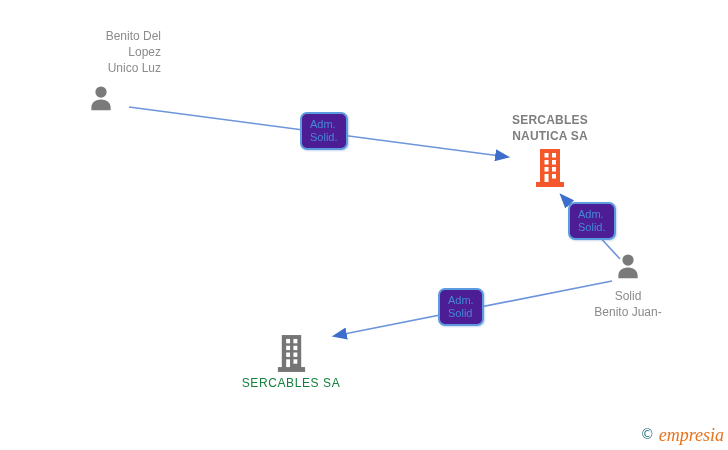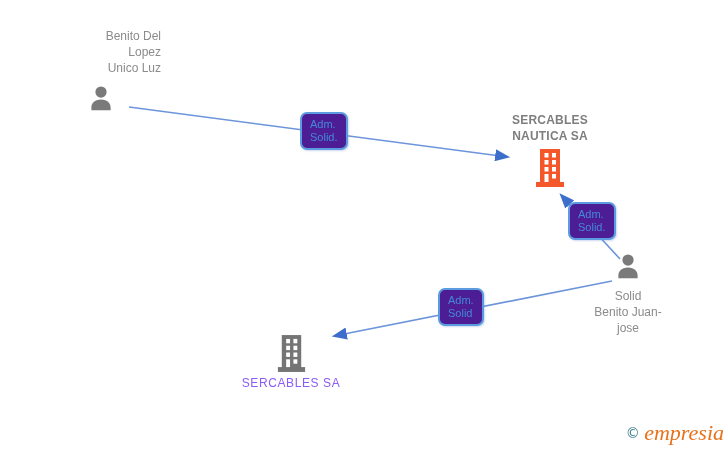--- a/index.html
+++ b/index.html
@@ -17,33 +17,33 @@
     color:#4489D6;font-size:11px;line-height:13px;
     padding:4px 8px;text-align:left;
     box-shadow:1px 1px 2px rgba(110,145,200,0.35);
   }
   .edge-label .line{display:block;}
   
   .node{position:absolute;z-index:3;text-align:center;cursor:pointer;}
   .node .line{display:block;}
   .node-label{font-size:12px;line-height:16px;color:#8B8B8B;}
   .company-label{font-weight:bold;color:#7E7E7E;letter-spacing:0.2px;}
-  .company-label-plain{color:#8b5cf6;letter-spacing:0.6px;}
+  .company-label-plain{color:#15803d;letter-spacing:0.6px;}
   .icon{display:block;margin:0 auto;}
   .person-icon{color:#7A7A7A;}
   .company-icon{color:#757575;}
   .company-icon.orange{color:#F4582A;}
   .mt8{margin-top:8px;}
   .mt5{margin-top:5px;}
   .mt6{margin-top:6px;}
   .mt3{margin-top:3px;}
   
   .footer{position:absolute;right:4px;bottom:4px;z-index:3;white-space:nowrap;cursor:pointer;}
   .copyright{color:#3C7E8E;font-size:14px;vertical-align:2px;font-family:"DejaVu Sans",sans-serif;}
-  .brand{color:#E8721A;font-size:22px;font-style:italic;font-family:"Liberation Serif",serif;}
+  .brand{color:#E8721A;font-size:18px;font-style:italic;font-family:"Liberation Serif",serif;}
 </style>
 </head>
 <body>
 
 <div class="canvas">
 
   <svg class="edges" width="728" height="450" viewBox="0 0 728 450">
     <defs>
       <marker id="arrowhead" viewBox="0 0 10 8" refX="8.5" refY="4" markerWidth="9.5" markerHeight="7.6" orient="auto">
         <path d="M0,0 L10,4 L0,8 z" fill="#3D6ECC"></path>
@@ -99,21 +99,20 @@
   </div>
 
   <div class="node" style="left:558px;top:252px;width:140px;">
     <svg class="icon person-icon" width="30" height="30" viewBox="0 0 24 24">
       <circle cx="12" cy="6.4" r="4.5" fill="currentColor"></circle>
       <path d="M12 12.4 c-5.3 0 -7.7 3.3 -7.7 6.3 L4.3 21 l15.4 0 L19.7 18.7 c0 -3 -2.4 -6.3 -7.7 -6.3 z" fill="currentColor"></path>
     </svg>
     <div class="node-label mt6">
       <span class="line">Solid</span>
       <span class="line">Benito Juan-</span>
-      <span class="line">jose</span>
     </div>
   </div>
 
   <div class="node" style="left:211px;top:335px;width:160px;">
     <svg class="icon company-icon" width="33" height="37" viewBox="0 0 34 38">
       <rect x="7" y="0" width="20" height="34" fill="currentColor"></rect>
       <rect x="3" y="33" width="28" height="5" fill="currentColor"></rect>
       <rect x="11.5" y="4" width="4" height="4.5" fill="#ffffff"></rect>
       <rect x="19" y="4" width="4" height="4.5" fill="#ffffff"></rect>
       <rect x="11.5" y="11" width="4" height="4.5" fill="#ffffff"></rect>

